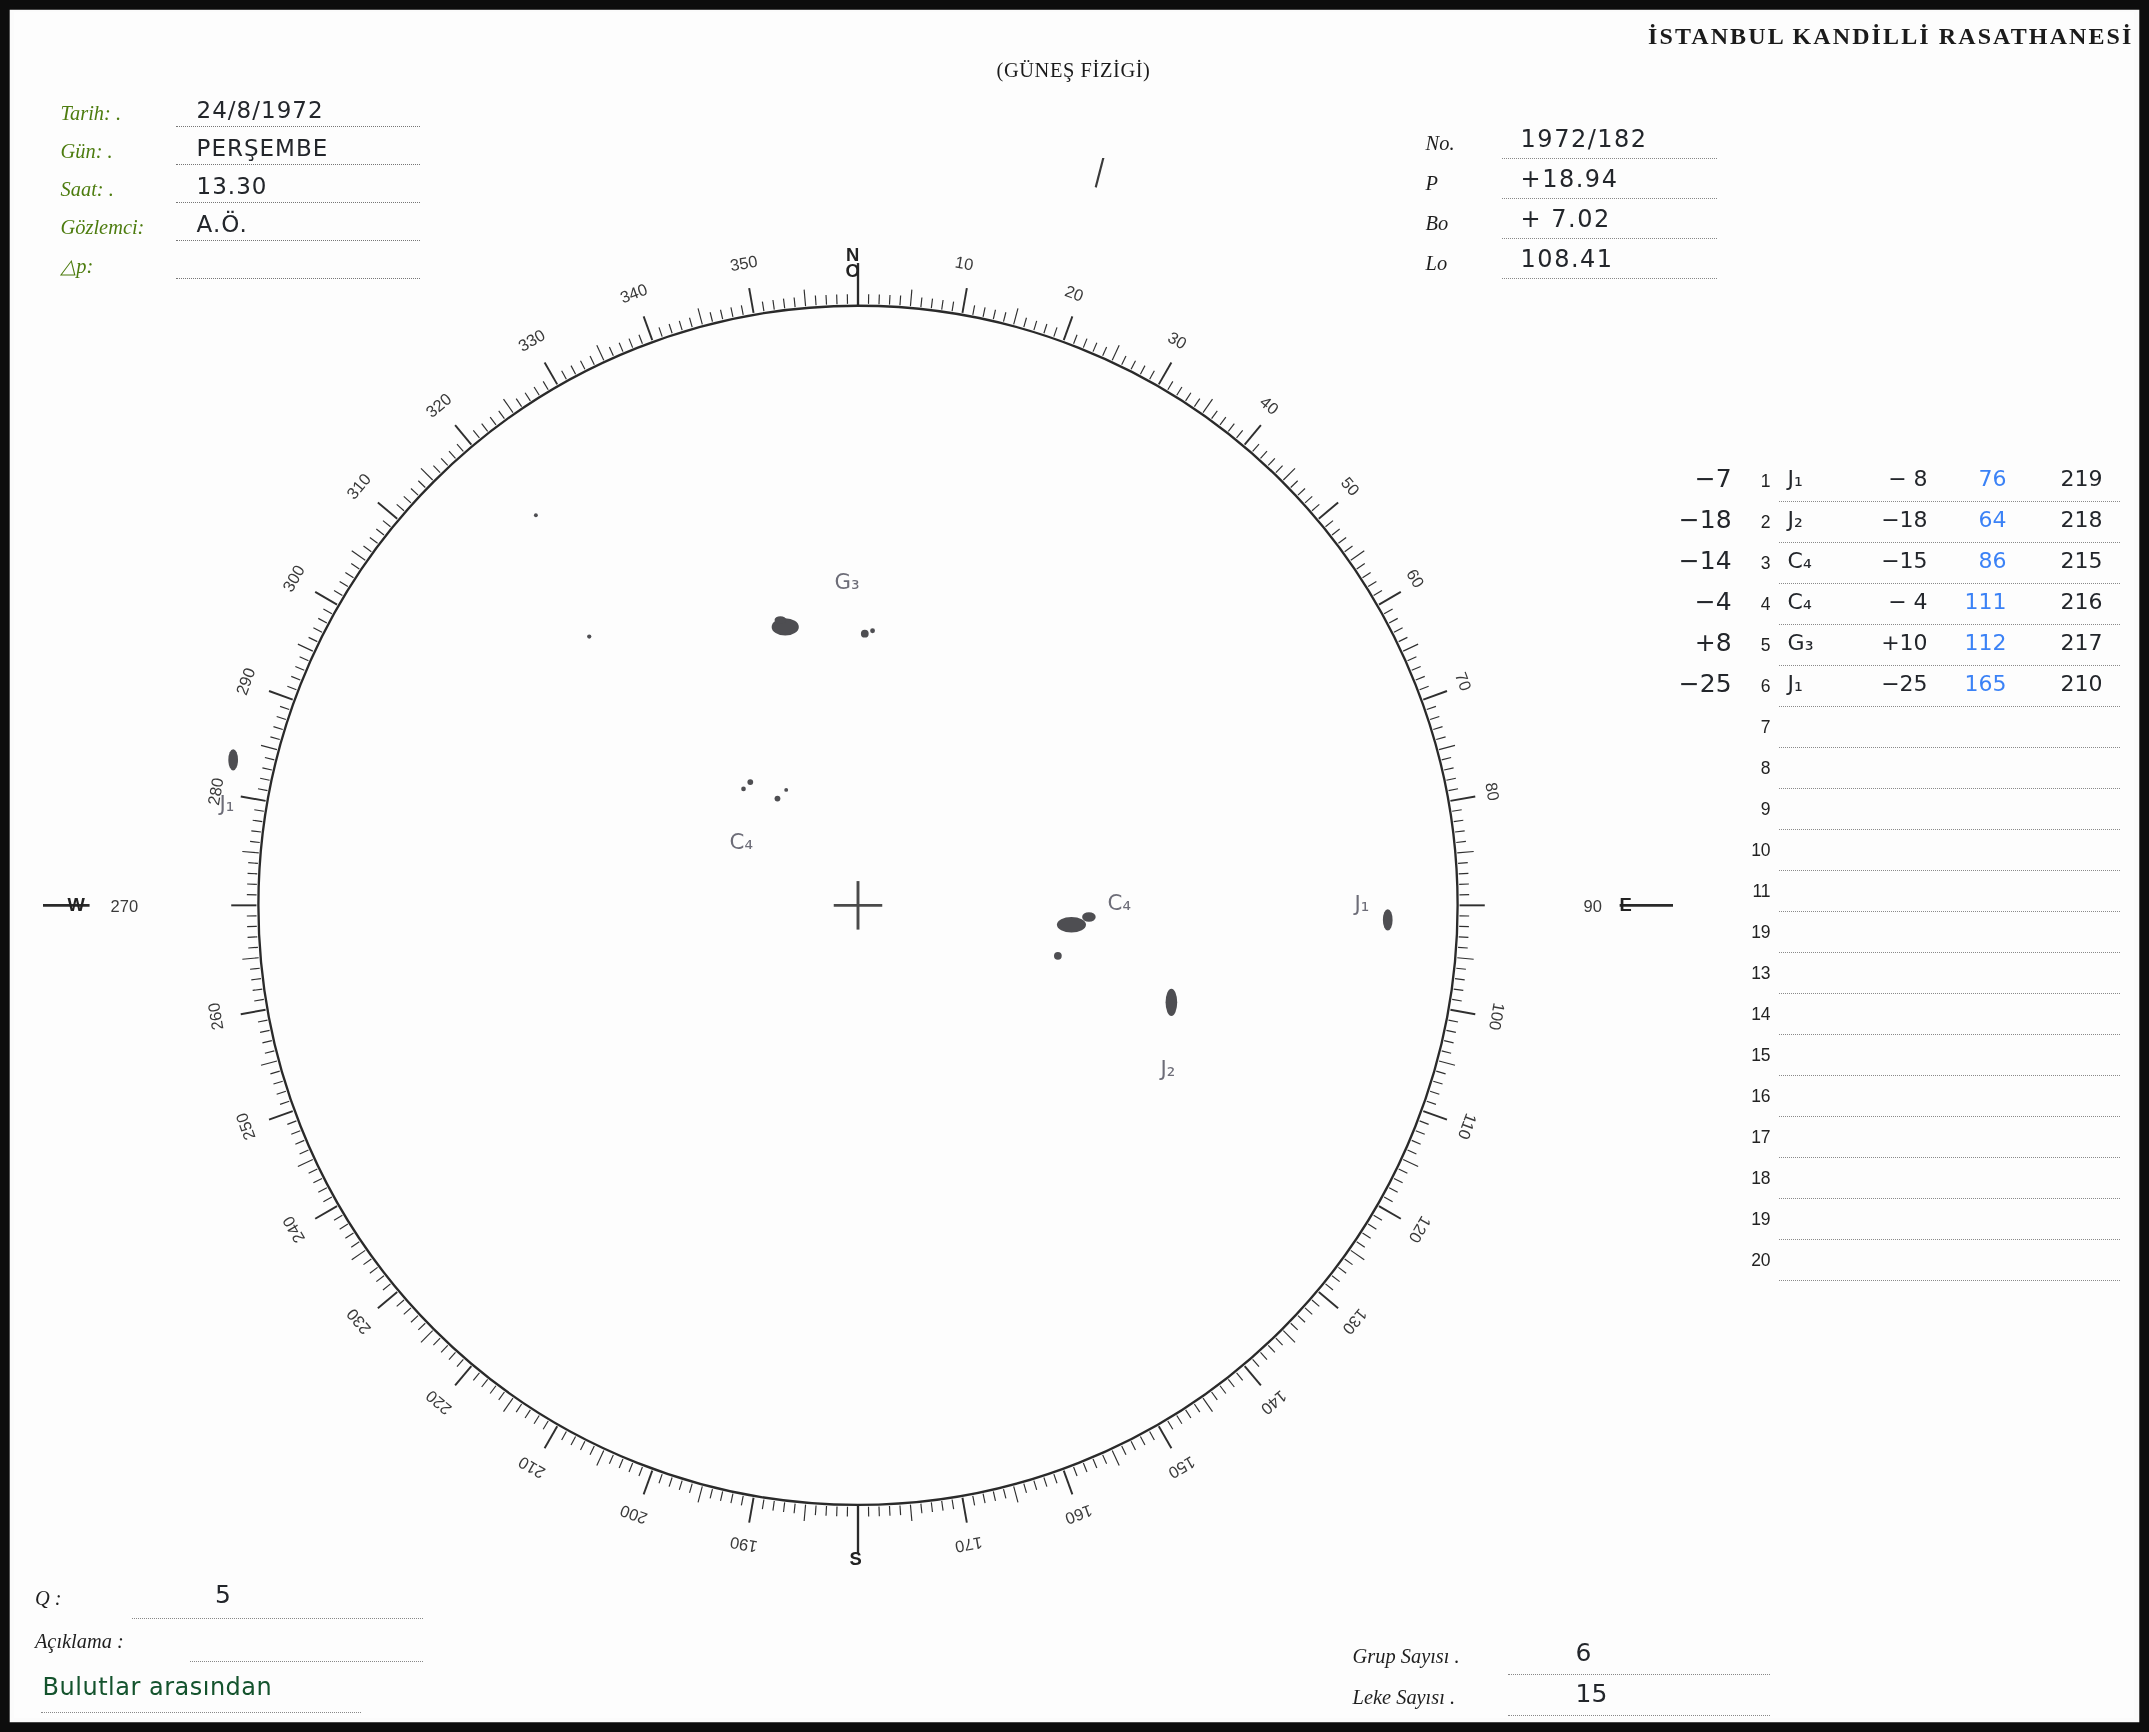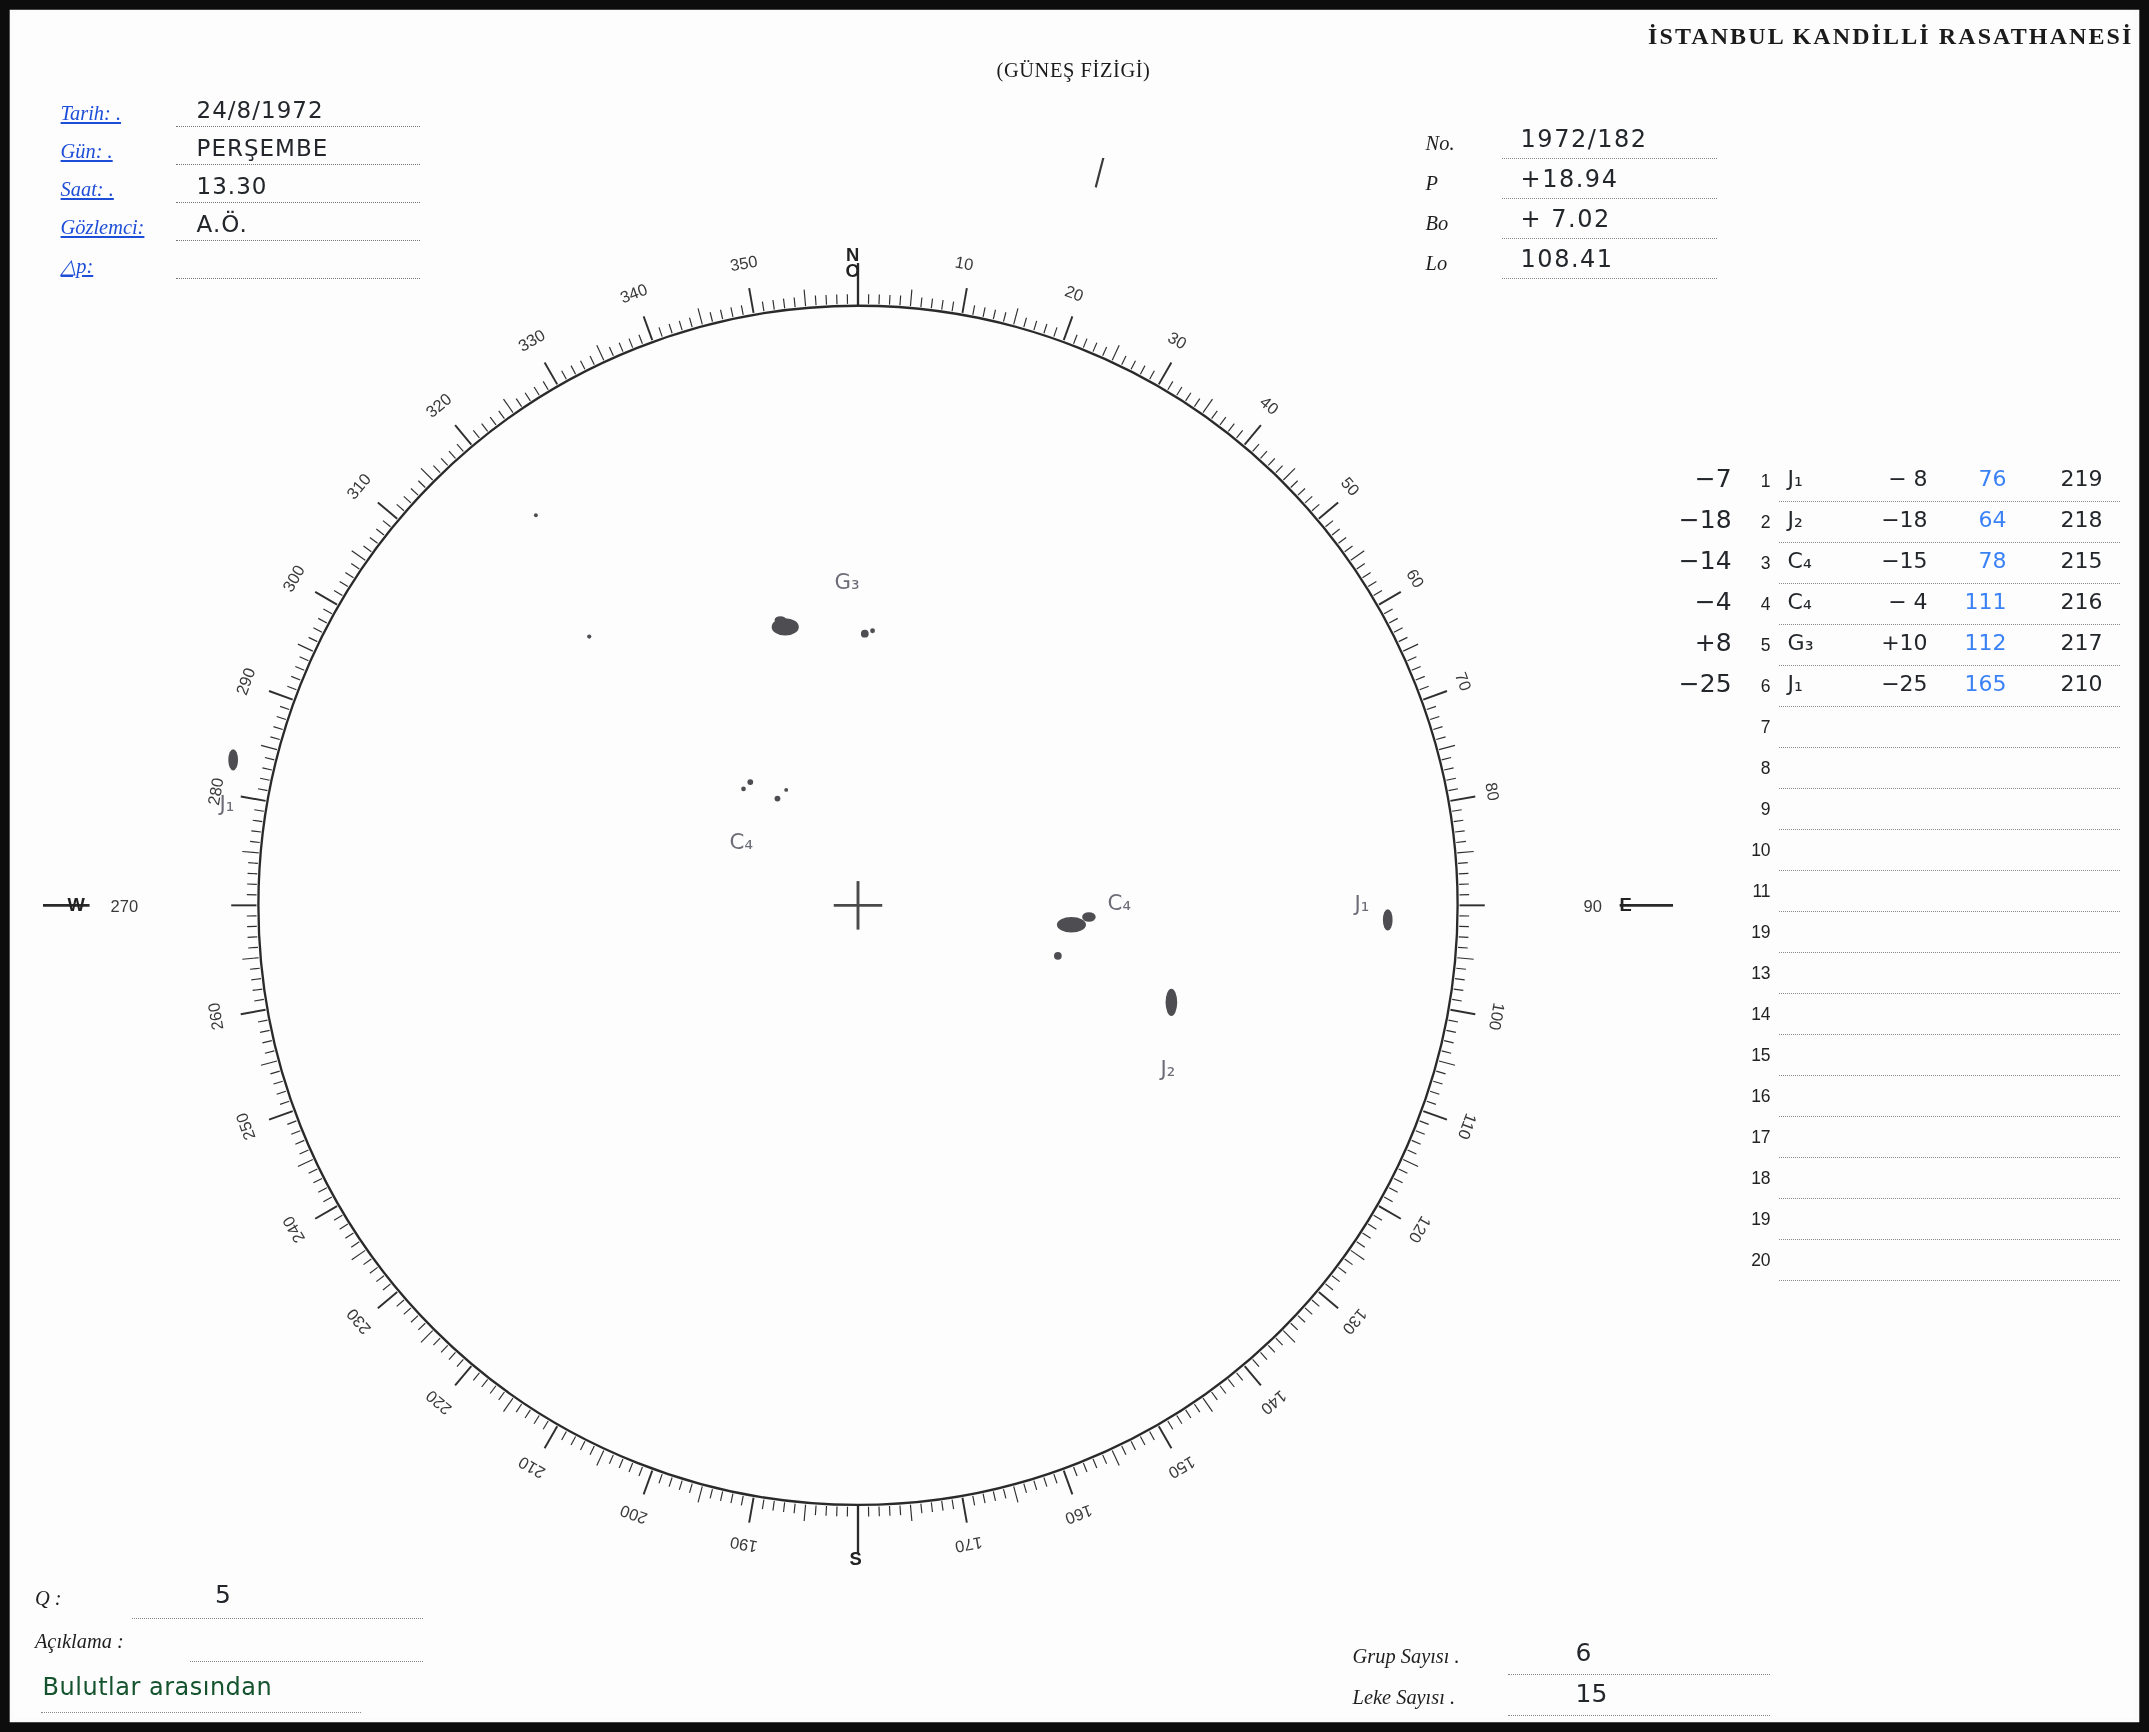--- a/index.html
+++ b/index.html
@@ -28,21 +28,21 @@
   }
   .subtitle{
     position:absolute;top:47px;left:0;width:100%;text-align:center;
     font-size:20.4px;letter-spacing:0.6px;color:#1b1b1b;
   }
   
   .form-left{position:absolute;left:47px;top:85px;width:359px;}
   .frow{position:relative;height:38px;}
   .flab{
     position:absolute;left:0;top:5.8px;
-    font-style:italic;font-size:20.4px;color:#1d4ed8;text-decoration:underline;
+    font-style:italic;font-size:20.4px;color:#4d7c0f;
   }
   .fdots{
     position:absolute;left:115px;right:0;bottom:7.8px;
     border-bottom:1px dotted #777;height:1px;
   }
   .fval{
     position:absolute;left:136px;top:0px;
     font-family:"Liberation Sans", sans-serif;
     font-size:24px;color:#23262b;letter-spacing:1px;
   }
@@ -617,21 +617,21 @@
           <span class="t-c2">−18</span>
           <span class="t-c3">64</span>
           <span class="t-c4">218</span>
         </div>
         <div class="trow">
           <span class="t-pre">−14</span>
           <span class="t-idx">3</span>
           <span class="t-line"></span>
           <span class="t-c1">C₄</span>
           <span class="t-c2">−15</span>
-          <span class="t-c3">78</span>
+          <span class="t-c3">86</span>
           <span class="t-c4">215</span>
         </div>
         <div class="trow">
           <span class="t-pre">−4</span>
           <span class="t-idx">4</span>
           <span class="t-line"></span>
           <span class="t-c1">C₄</span>
           <span class="t-c2">− 4</span>
           <span class="t-c3">111</span>
           <span class="t-c4">216</span>

